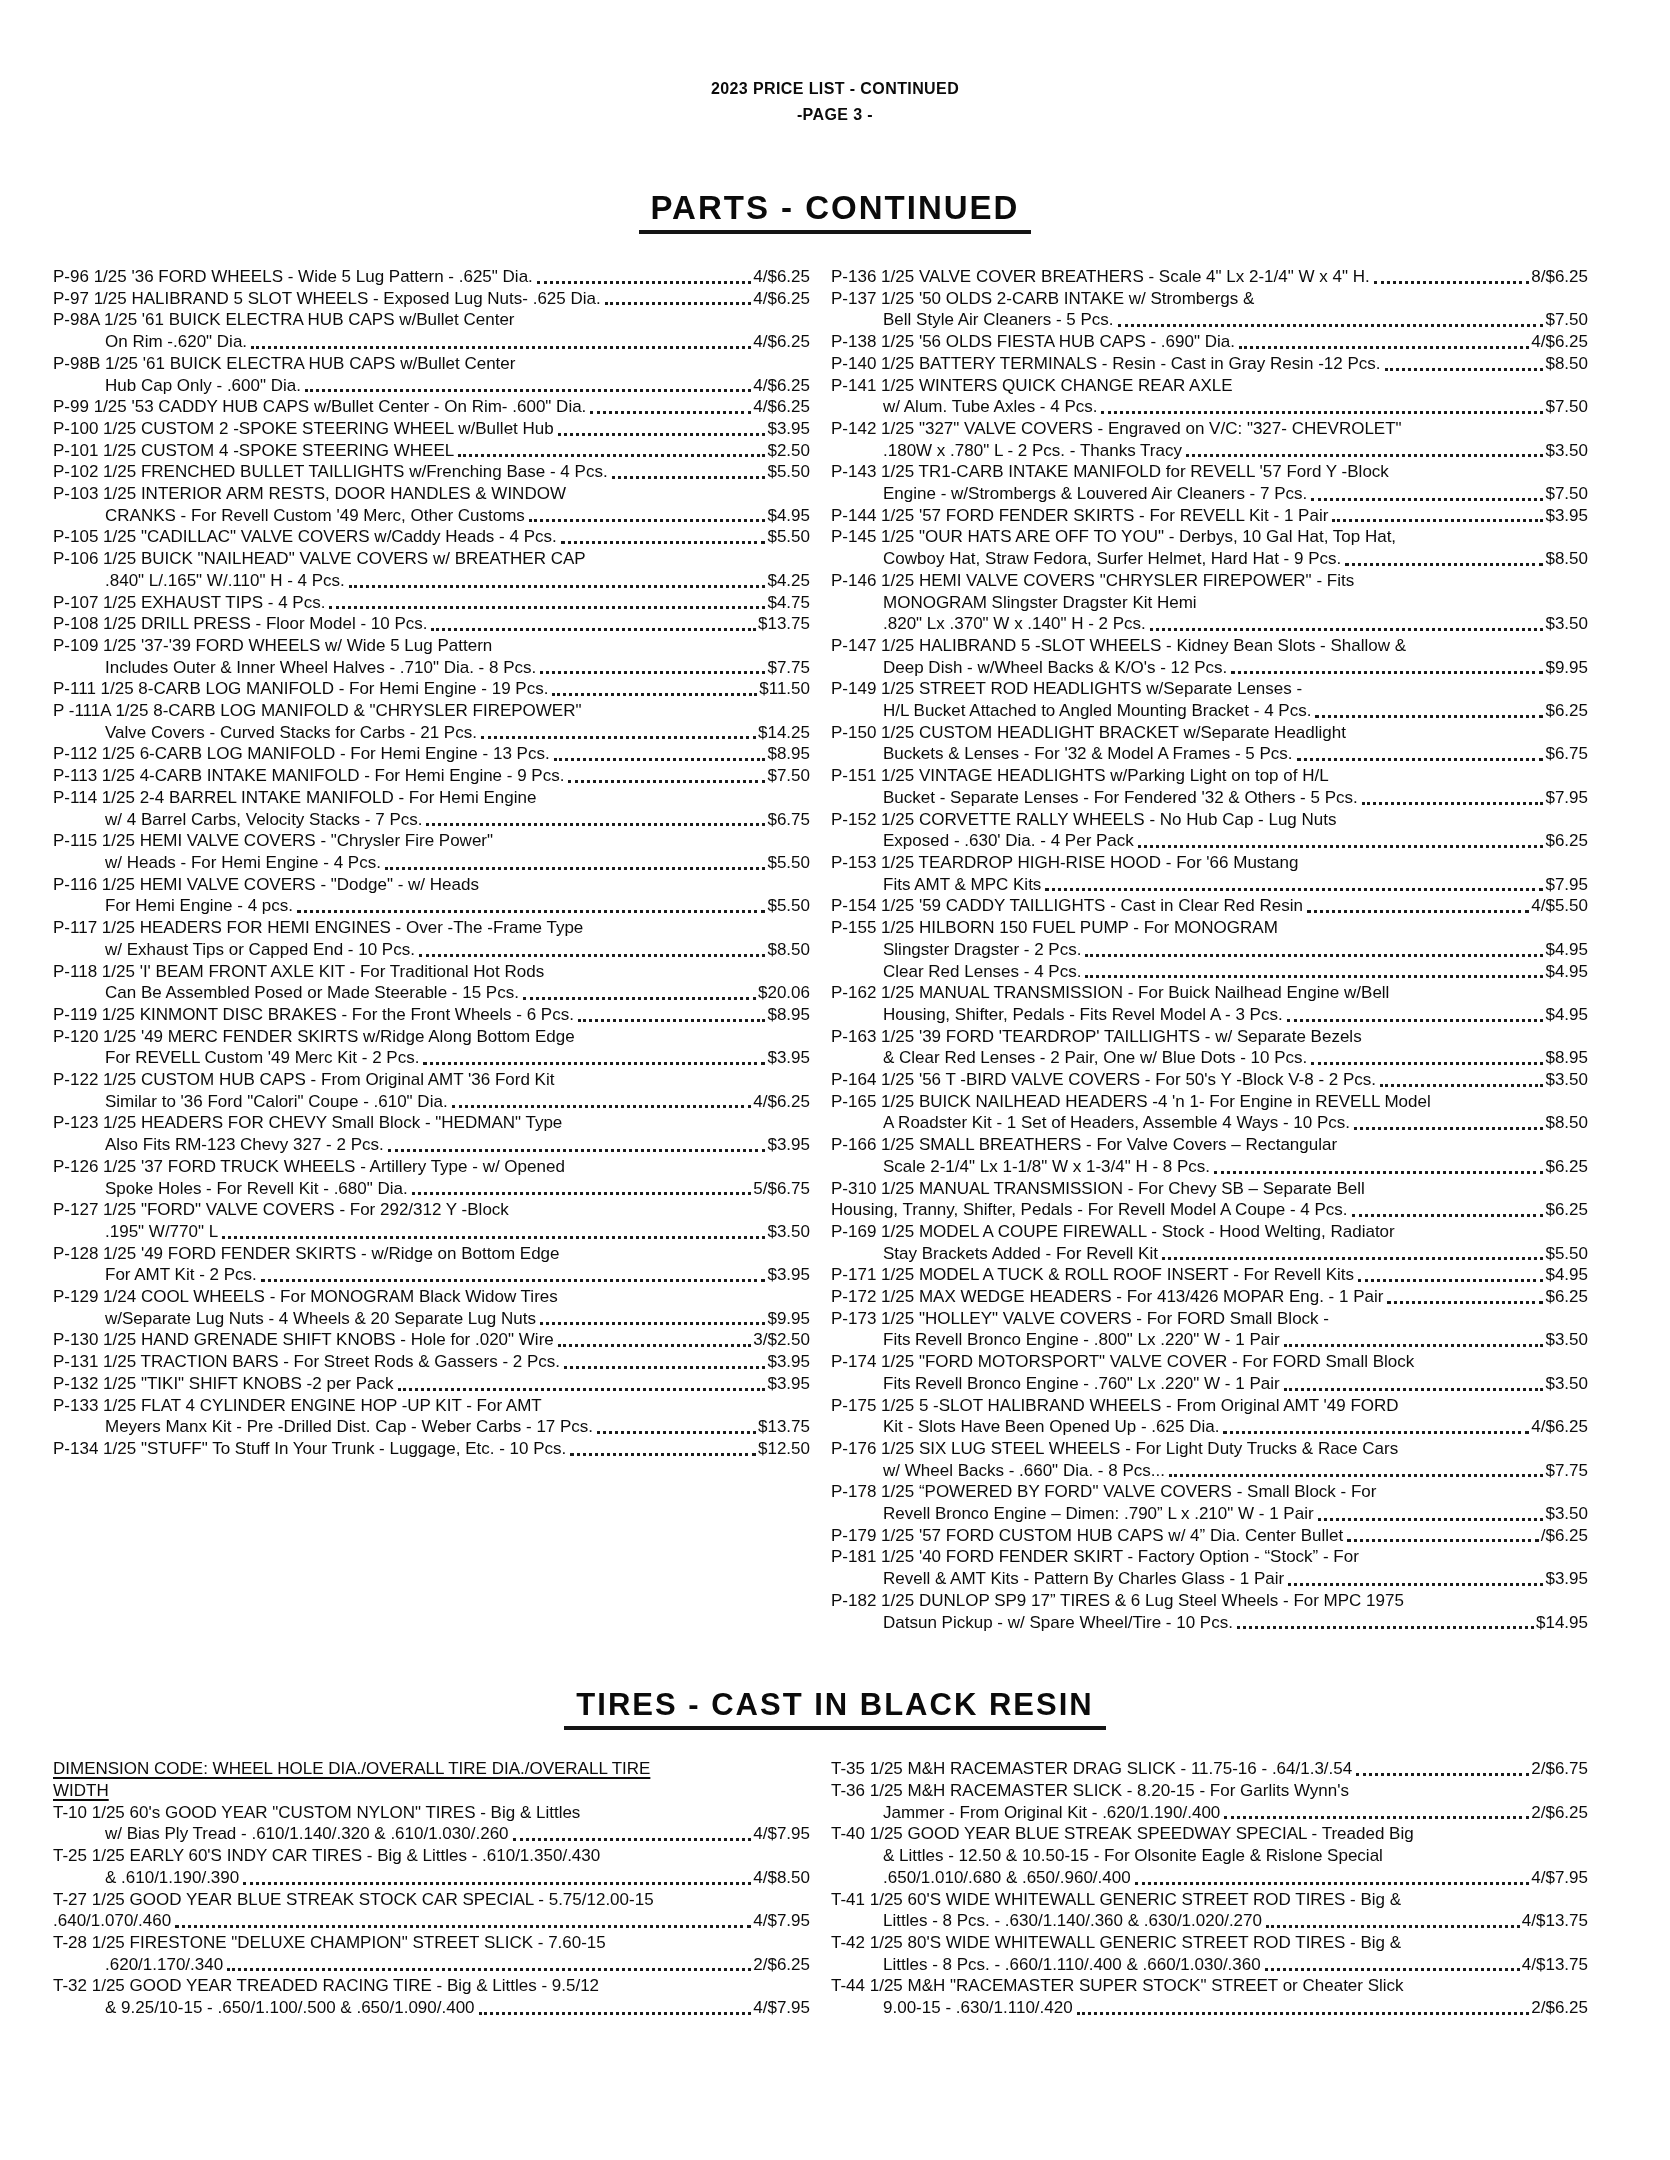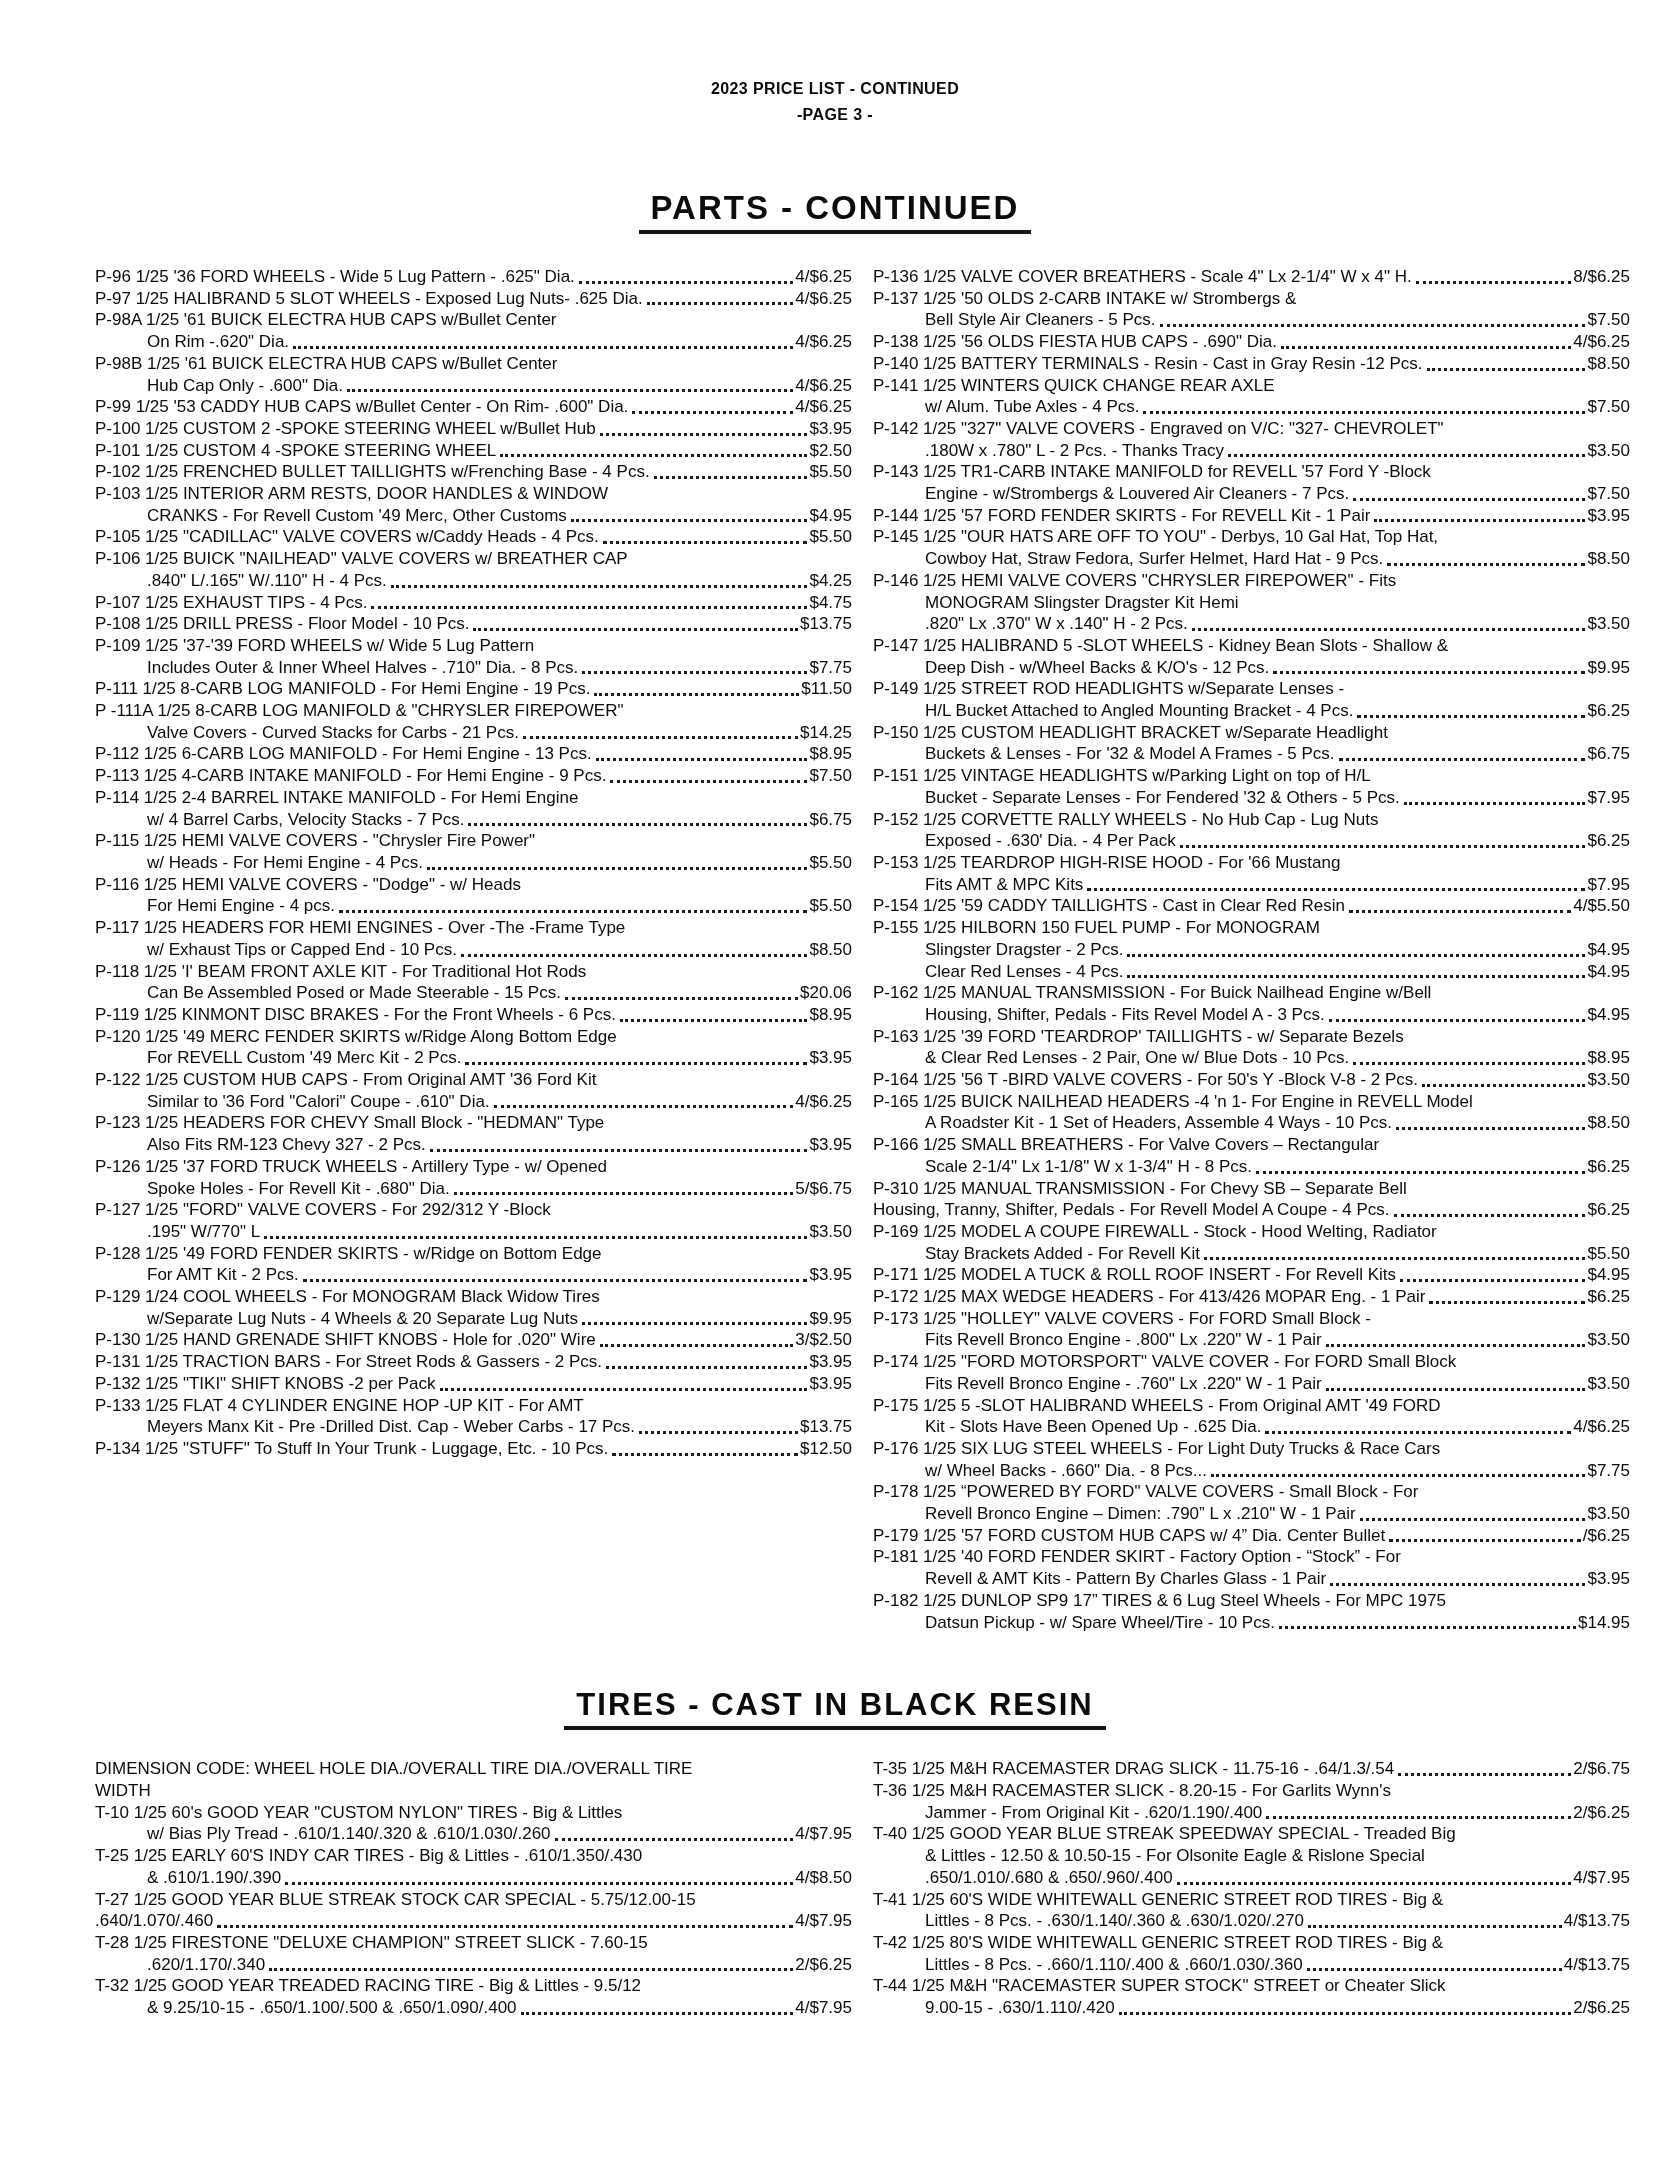--- a/index.html
+++ b/index.html
@@ -12,28 +12,28 @@
   .page{padding-top:76px;}
   .doc-header{text-align:center;font-size:16px;font-weight:bold;line-height:26px;letter-spacing:.4px;}
   .section-title-wrap{text-align:center;}
   .parts-title-wrap{margin-top:61px;}
   .tires-title-wrap{margin-top:54px;}
   .section-title{
     display:inline-block;font-size:33px;font-weight:bold;letter-spacing:2px;
     border-bottom:4px solid #151515;padding:0 12px 3px 12px;
   }
   .tires-title-wrap .section-title{font-size:31px;}
-  .columns{display:flex;margin-top:32px;padding-left:95px;}
+  .columns{display:flex;margin-top:32px;padding-left:53px;}
   .columns.tires{margin-top:28px;}
   .col{width:757px;font-size:17px;line-height:21.7px;overflow:hidden;}
   .col.left{margin-right:21px;}
   .line{display:flex;align-items:baseline;white-space:nowrap;}
   .line.ind{padding-left:52px;}
   .txt{flex:0 0 auto;}
-  .txt.und{text-decoration-thickness:2px;text-underline-offset:3px;}
+  .txt.und{text-decoration:underline;text-decoration-thickness:2px;text-underline-offset:3px;}
   .leader{flex:1 1 auto;min-width:8px;align-self:flex-end;margin:0 2px 4px 4px;border-bottom:3px dotted #1c1c1c;}
   .price{flex:0 0 auto;text-align:right;}
 </style>
 </head>
 <body>
 
 <div class="page">
 
   <div class="doc-header">
     <div>2023 PRICE LIST - CONTINUED</div>

